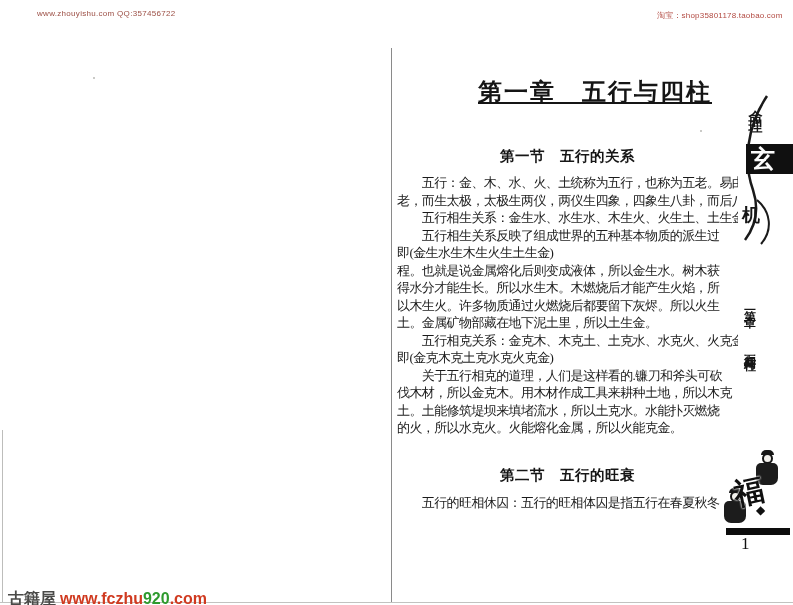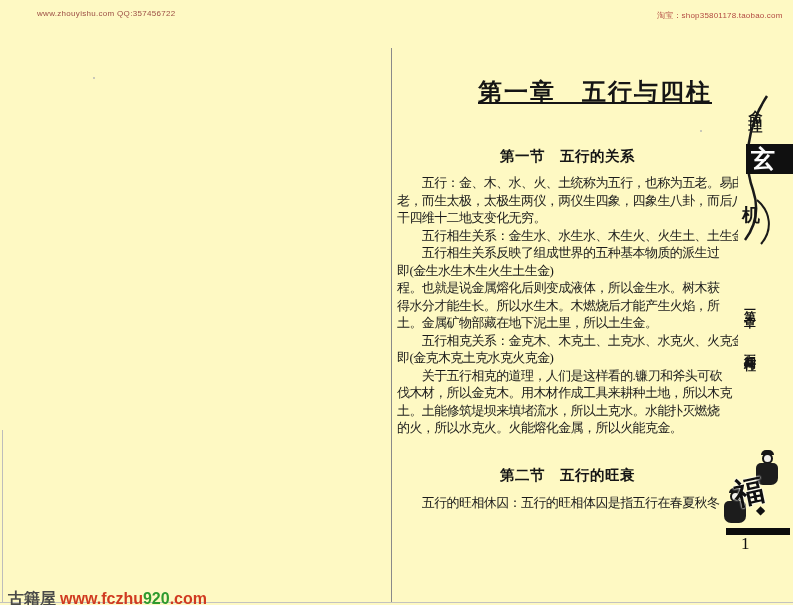--- a/index.html
+++ b/index.html
@@ -1,18 +1,18 @@
 <!DOCTYPE html>
 <html><head>
 <meta charset="utf-8">
 <style>
   html,body{margin:0;padding:0;background:#e8e8e4;}
   .screen{
     position:relative;width:793px;height:605px;overflow:hidden;
-    background:#fef9c3;
+    background:#ffffff;
     font-family:"Liberation Serif","DejaVu Serif",serif;
     color:#1c1c1c;
   }
   
   .spine{position:absolute;left:391px;top:48px;width:1px;height:554px;background:#8a8a8a;}
   .edge-bottom{position:absolute;left:0;top:602px;width:793px;height:1px;background:#c2c2c0;}
   .edge-left{position:absolute;left:2px;top:430px;width:1px;height:172px;background:#bdbdbb;}
   
   .wm{position:absolute;font-family:"Liberation Sans","DejaVu Sans",sans-serif;white-space:nowrap;}
   .wm-tl{left:37px;top:9px;font-size:8px;color:#9c4f45;letter-spacing:.3px;}
@@ -93,26 +93,26 @@
   <div class="wm wm-bl">
     <span class="site">古籍屋</span><span class="u1">www.fczhu</span><span class="u2">920</span><span class="u3">.com</span>
   </div>
 
   <div class="text-col">
     <div class="chapter-title">第一章　五行与四柱</div>
     <div class="section-title s1">第一节　五行的关系</div>
     <div class="bodytext">
       <div class="bline">　　五行：金、木、水、火、土统称为五行，也称为五老。易由五</div>
       <div class="bline">老，而生太极，太极生两仪，两仪生四象，四象生八卦，而后八</div>
-      <div class="bline">干四维十二地支变化无穷。</div>
       <div class="bline">　　五行相生关系：金生水、水生水、木生火、火生土、土生金。</div>
       <div class="bline">　　五行相生关系反映了组成世界的五种基本物质的派生过</div>
       <div class="bline">即(金生水生木生火生土生金)</div>
       <div class="bline">程。也就是说金属熔化后则变成液体，所以金生水。树木获</div>
       <div class="bline">得水分才能生长。所以水生木。木燃烧后才能产生火焰，所</div>
+      <div class="bline">以木生火。许多物质通过火燃烧后都要留下灰烬。所以火生</div>
       <div class="bline">土。金属矿物部藏在地下泥土里，所以土生金。</div>
       <div class="bline">　　五行相克关系：金克木、木克土、土克水、水克火、火克金。</div>
       <div class="bline">即(金克木克土克水克火克金)</div>
       <div class="bline">　　关于五行相克的道理，人们是这样看的.镰刀和斧头可砍</div>
       <div class="bline">伐木材，所以金克木。用木材作成工具来耕种土地，所以木克</div>
       <div class="bline">土。土能修筑堤坝来填堵流水，所以土克水。水能扑灭燃烧</div>
       <div class="bline">的火，所以水克火。火能熔化金属，所以火能克金。</div>
     </div>
     <div class="section-title s2">第二节　五行的旺衰</div>
     <div class="bodytext2">

